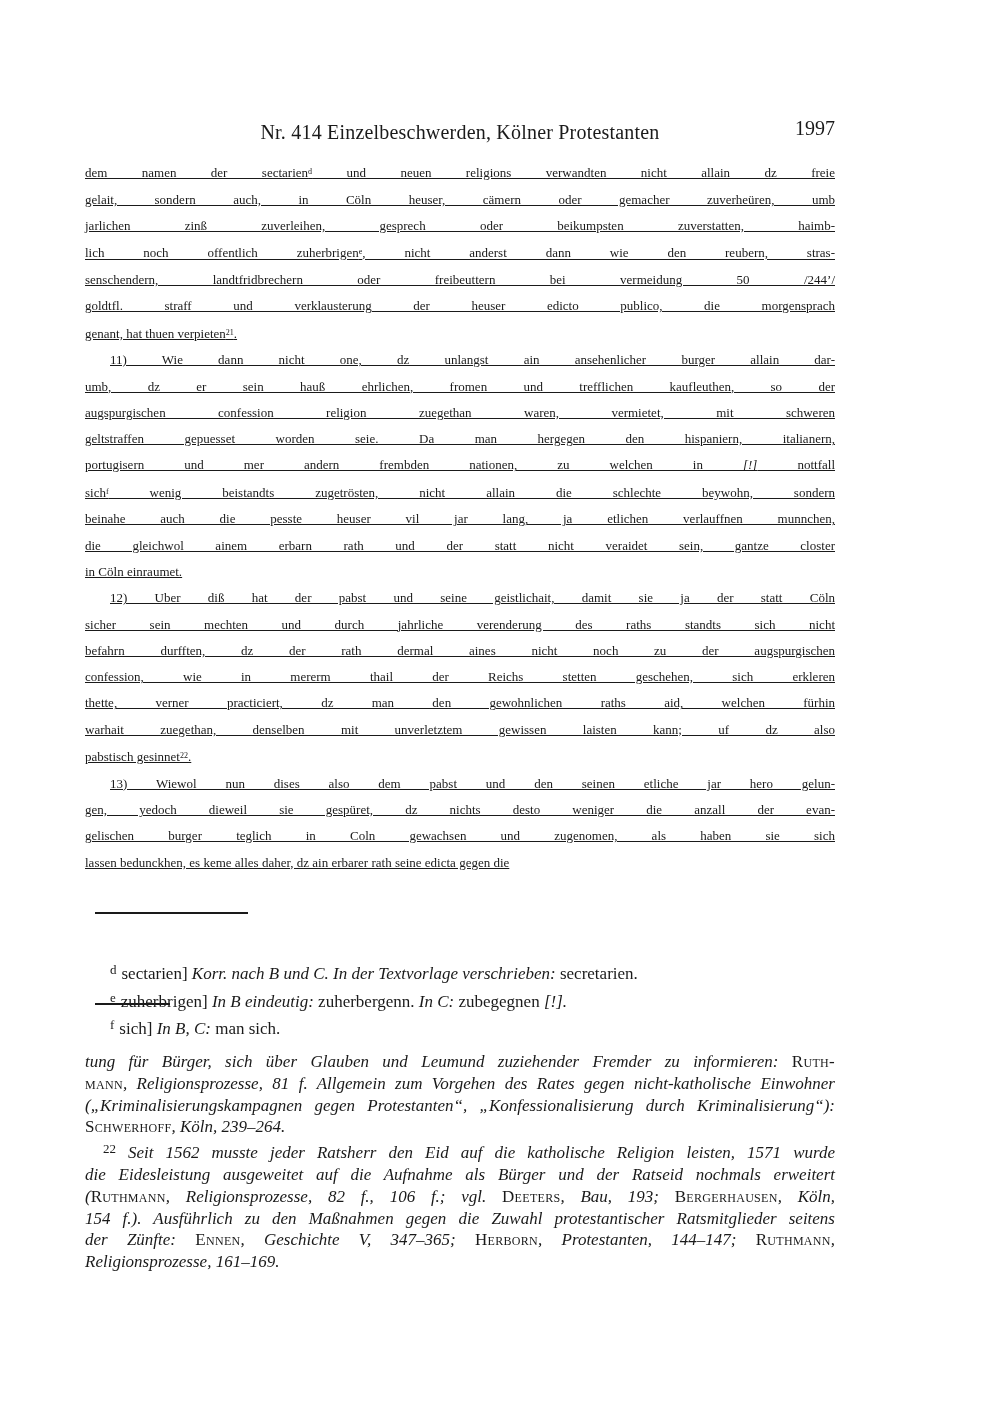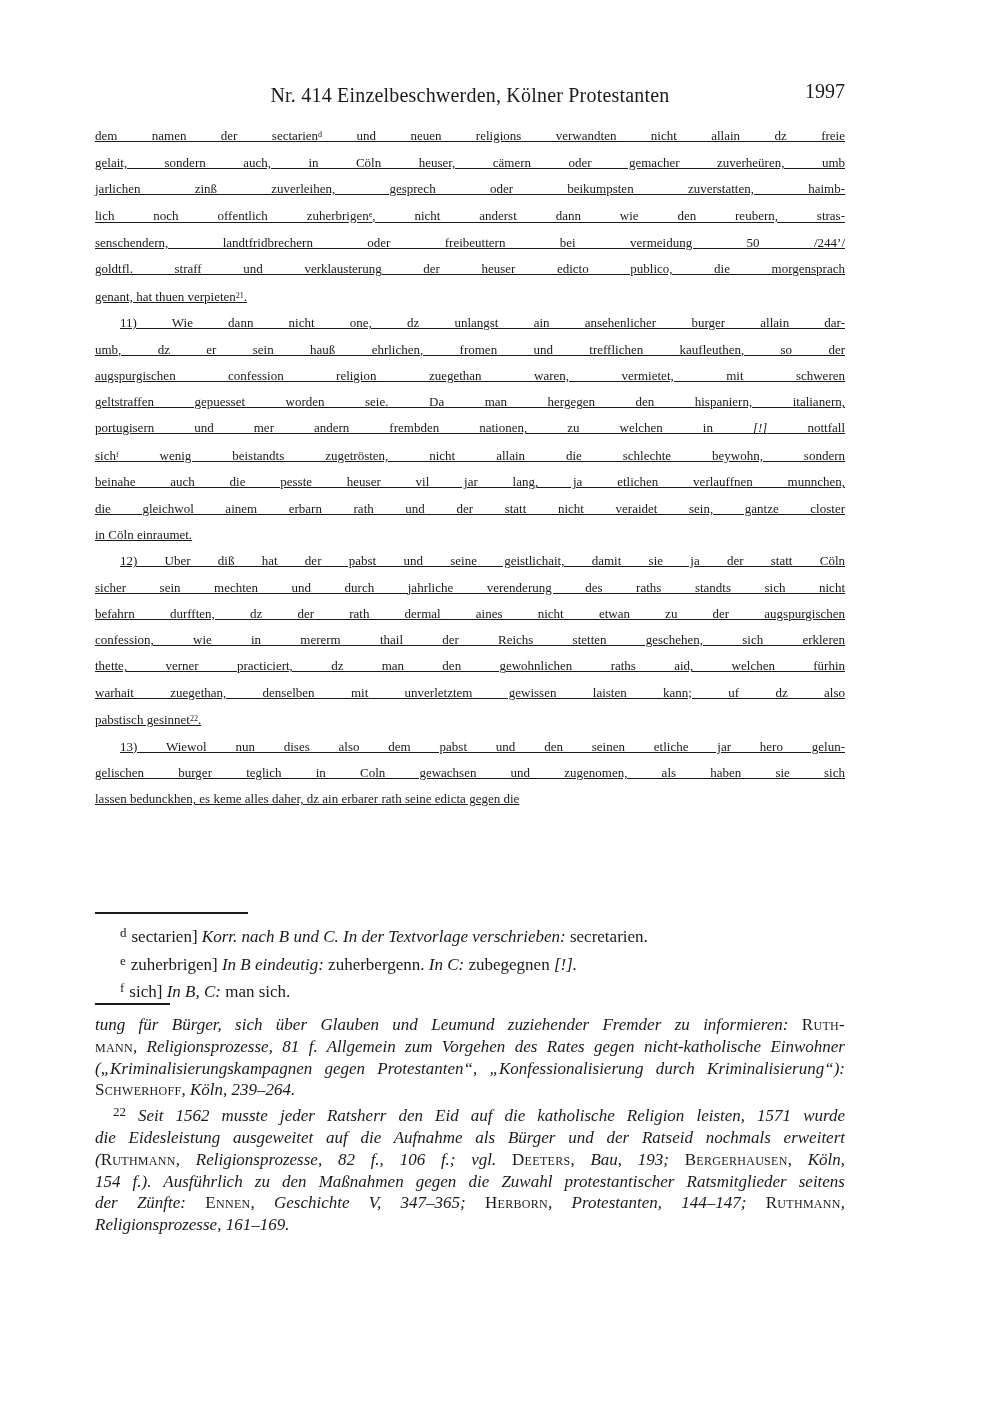--- a/index.html
+++ b/index.html
@@ -12,22 +12,23 @@
     position: relative;
     width: 1004px;
     height: 1418px;
     background: #ffffff;
     color: #1a1a1a;
     margin: 0 auto;
     overflow: hidden;
   }
   .block {
     position: absolute;
-    left: 95px;
+    left: 85px;
     width: 750px;
+    margin-top: 37px;
   }
   
   .header { top: 80px; height: 32px; }
   .header-title {
     font-size: 20px;
     line-height: 30px;
     text-align: center;
     letter-spacing: 0.2px;
   }
   .page-number {
@@ -114,28 +115,29 @@
         <div class="body-line jl"><span class="st-r">geltstraffen gepuesset worden seie. Da man hergegen den hispaniern, italianern,</span></div>
         <div class="body-line jl"><span class="st-r">portugisern und mer andern frembden nationen, zu welchen in </span><span class="st-i">[!]</span><span class="st-r"> nottfall</span></div>
         <div class="body-line jl"><span class="st-r">sich</span><span class="st-sup">f</span><span class="st-r"> wenig beistandts zugetrösten, nicht allain die schlechte beywohn, sondern</span></div>
         <div class="body-line jl"><span class="st-r">beinahe auch die pesste heuser vil jar lang, ja etlichen verlauffnen munnchen,</span></div>
         <div class="body-line jl"><span class="st-r">die gleichwol ainem erbarn rath und der statt nicht veraidet sein, gantze closter</span></div>
         <div class="body-line"><span class="st-r">in Cöln einraumet.</span></div>
       </div>
       <div>
         <div class="body-line jl ind"><span class="st-r">12) Uber diß hat der pabst und seine geistlichait, damit sie ja der statt Cöln</span></div>
         <div class="body-line jl"><span class="st-r">sicher sein mechten und durch jahrliche verenderung des raths standts sich nicht</span></div>
-        <div class="body-line jl"><span class="st-r">befahrn durfften, dz der rath dermal aines nicht etwan zu der augspurgischen</span></div>
+        <div class="body-line jl"><span class="st-r">befahrn durfften, dz der rath dermal aines nicht noch zu der augspurgischen</span></div>
         <div class="body-line jl"><span class="st-r">confession, wie in mererm thail der Reichs stetten geschehen, sich erkleren</span></div>
         <div class="body-line jl"><span class="st-r">thette, verner practiciert, dz man den gewohnlichen raths aid, welchen fürhin</span></div>
         <div class="body-line jl"><span class="st-r">warhait zuegethan, denselben mit unverletztem gewissen laisten kann; uf dz also</span></div>
         <div class="body-line"><span class="st-r">pabstisch gesinnet</span><span class="st-sup">22</span><span class="st-r">.</span></div>
       </div>
       <div>
         <div class="body-line jl ind"><span class="st-r">13) Wiewol nun dises also dem pabst und den seinen etliche jar hero gelun-</span></div>
+        <div class="body-line jl"><span class="st-r">gen, yedoch dieweil sie gespüret, dz nichts desto weniger die anzall der evan-</span></div>
         <div class="body-line jl"><span class="st-r">gelischen burger teglich in Coln gewachsen und zugenomen, als haben sie sich</span></div>
         <div class="body-line"><span class="st-r">lassen bedunckhen, es keme alles daher, dz ain erbarer rath seine edicta gegen die</span></div>
       </div>
     </div>
 
   <div class="rule rule-1"></div>
 
   <div class="block letter-fns">
       <div class="fn-line let"><span class="fn-marker">d</span><span class="st-r">sectarien] </span><span class="st-i">Korr. nach B und C. In der Textvorlage verschrieben:</span><span class="st-r"> secretarien.</span></div>
       <div class="fn-line let"><span class="fn-marker">e</span><span class="st-r">zuherbrigen] </span><span class="st-i">In B eindeutig:</span><span class="st-r"> zuherbergenn. </span><span class="st-i">In C:</span><span class="st-r"> zubegegnen </span><span class="st-i">[!].</span></div>

